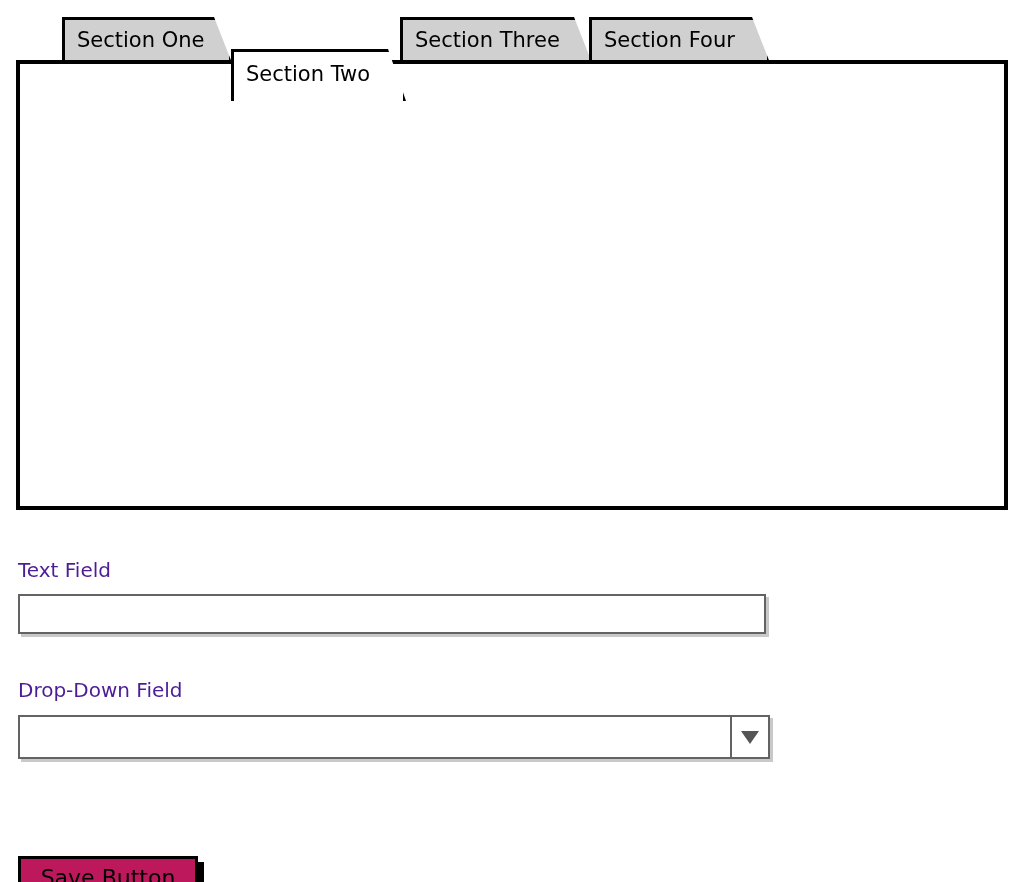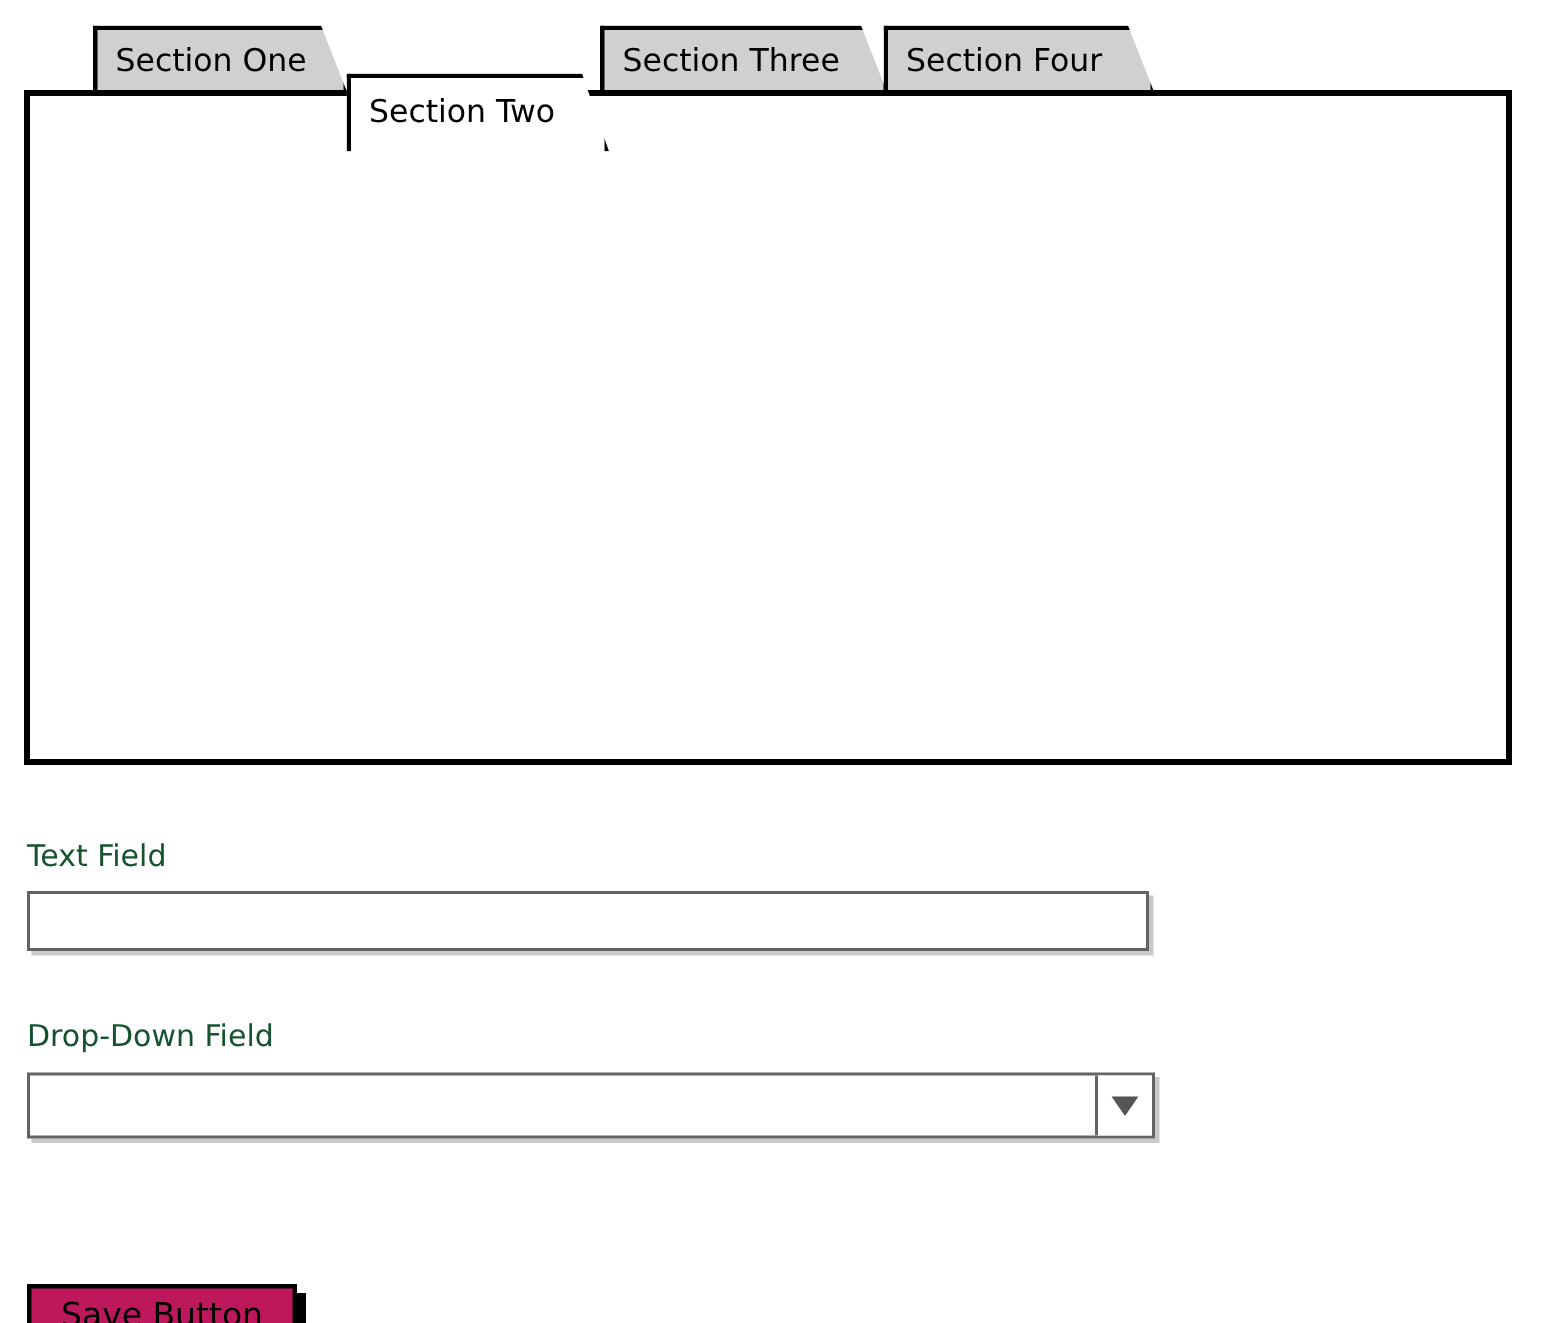--- a/index.html
+++ b/index.html
@@ -75,21 +75,21 @@
     width: 992px;
     height: 450px;
     background: #ffffff;
     border: 4px solid #000000;
     z-index: 4;
   }
 
   
   .field-label {
     position: absolute;
-    color: #14532d;
+    color: #4c1d95;
     font-size: 20px;
     line-height: 24px;
     white-space: nowrap;
   }
 
   .textfield {
     position: absolute;
     box-sizing: border-box;
     background: #ffffff;
     border: 2px solid #636363;

